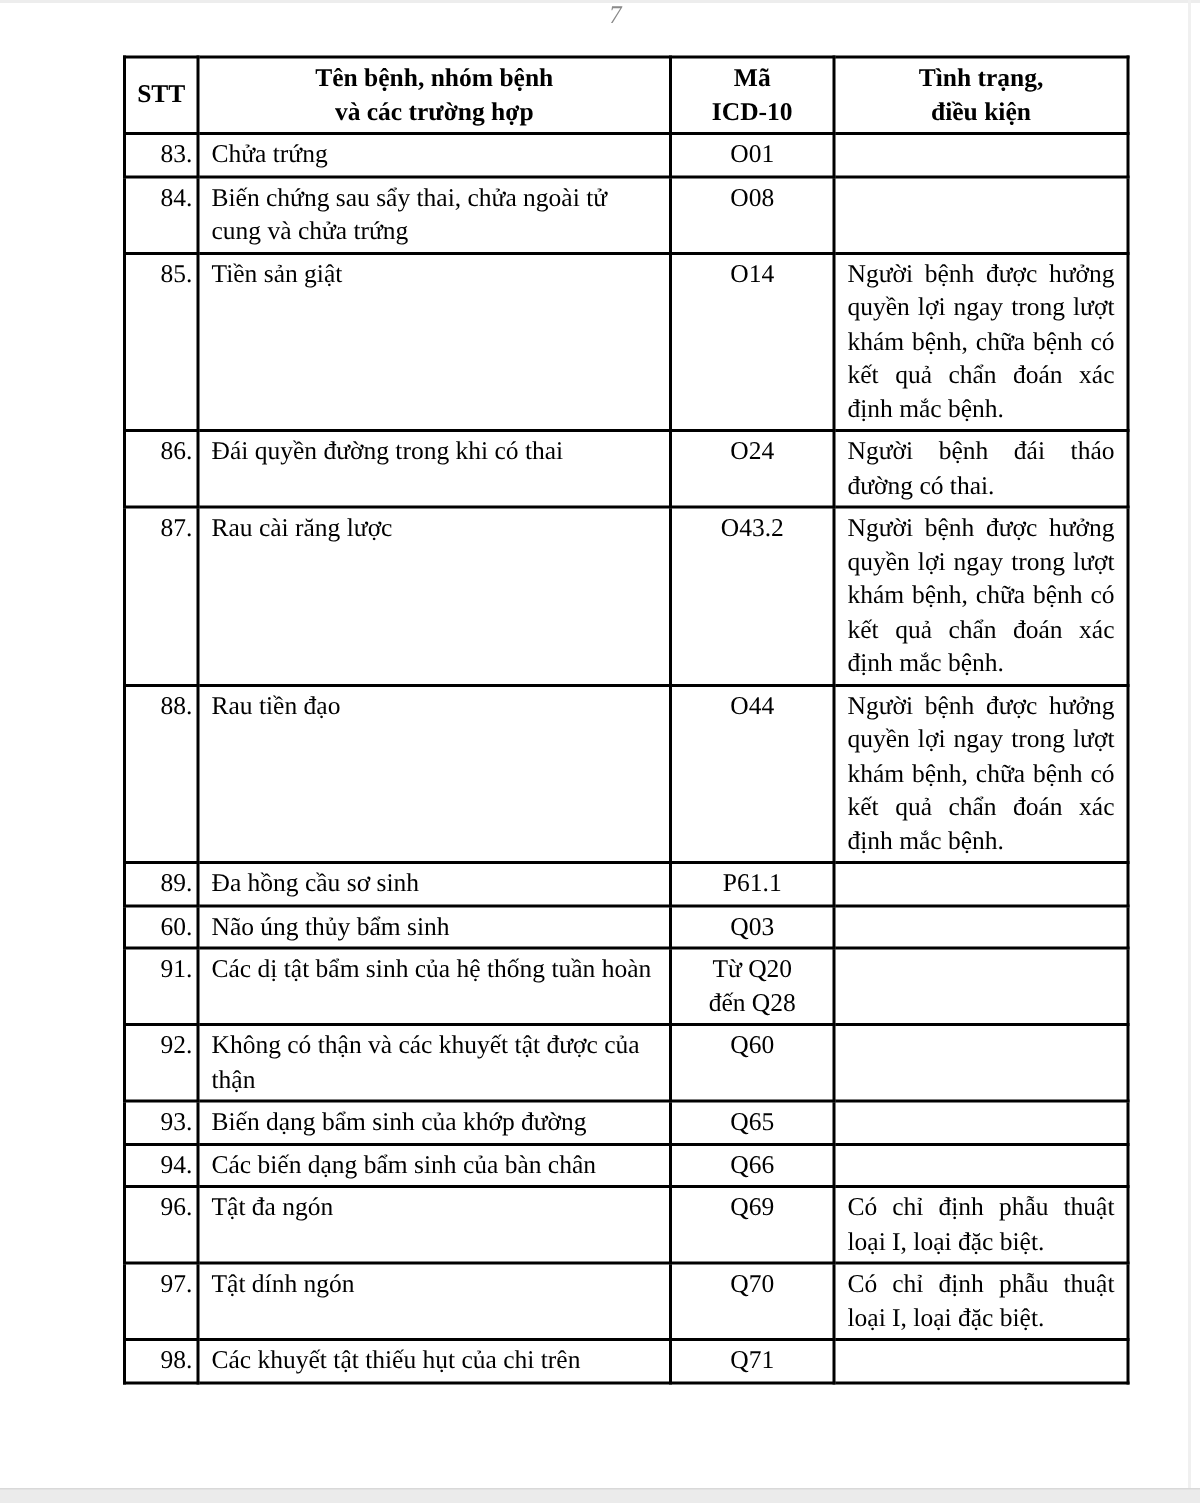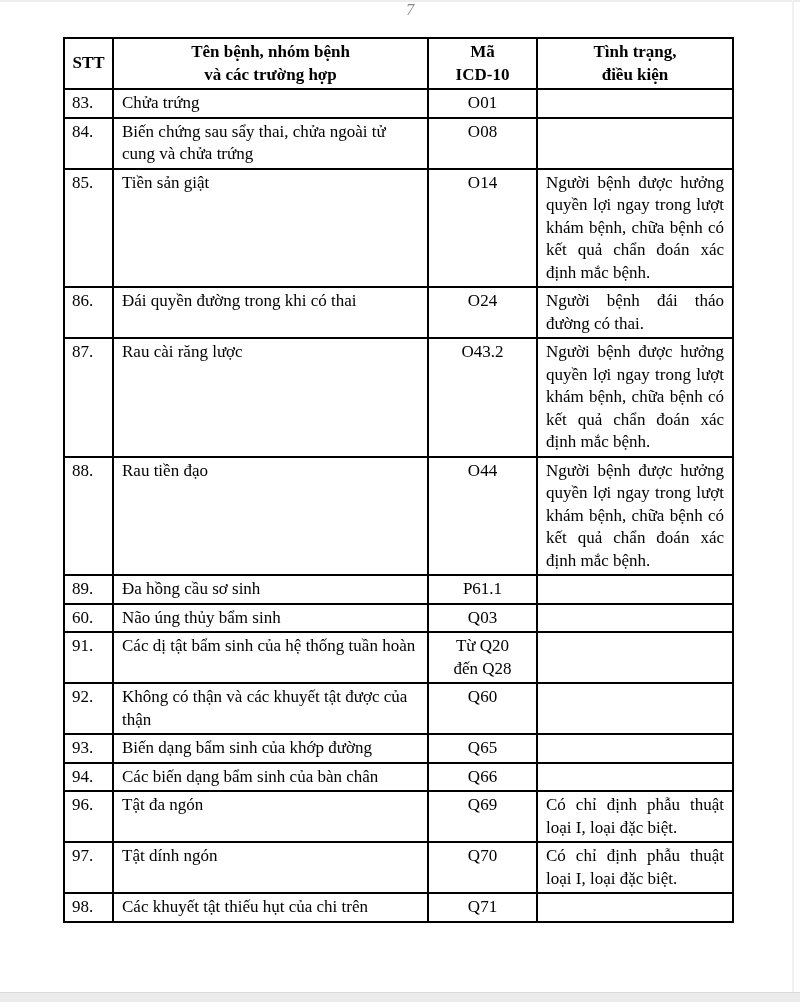--- a/index.html
+++ b/index.html
@@ -20,21 +20,21 @@
     position: absolute; top: 0; right: 6px; width: 2px; height: 992px;
     background: #f0f0f0;
   }
   .page-number-mark {
     position: absolute; top: 0px; left: 406px;
     font-size: 17px; color: #8a8a8a;
     font-family: "Liberation Serif", serif;
     transform: skewX(-8deg);
   }
   table.disease-table {
-    position: absolute; left: 63px; top: 37px;
+    position: absolute; left: 82px; top: 37px;
     width: 669px;
     border-collapse: collapse;
     table-layout: fixed;
     font-size: 17px;
     line-height: 22.5px;
   }
   .disease-table col.c-stt    { width: 49px; }
   .disease-table col.c-name   { width: 315px; }
   .disease-table col.c-icd    { width: 109px; }
   .disease-table col.c-status { width: 196px; }
@@ -44,21 +44,21 @@
     padding: 2px 8px;
   }
   .disease-table th {
     font-weight: bold;
     text-align: center;
     vertical-align: middle;
     white-space: pre-line;
     height: 51px;
     padding: 2px 4px;
   }
-  .disease-table td.cell-stt  { text-align: left; padding-left: 7px; }
+  .disease-table td.cell-stt  { text-align: left; padding-left: 23px; }
   .disease-table td.cell-name { text-align: left; }
   .disease-table td.cell-icd  { text-align: center; white-space: pre-line; padding: 2px 6px; }
   .disease-table td.cell-status { text-align: justify; margin-top: 16px; }
   .footer-strip {
     position: absolute; bottom: 0; left: 0; width: 100%; height: 10px;
     background: #ebebeb;
     border-top: 1px solid #d9d9d9;
     z-index: 5;
   }
 </style>

